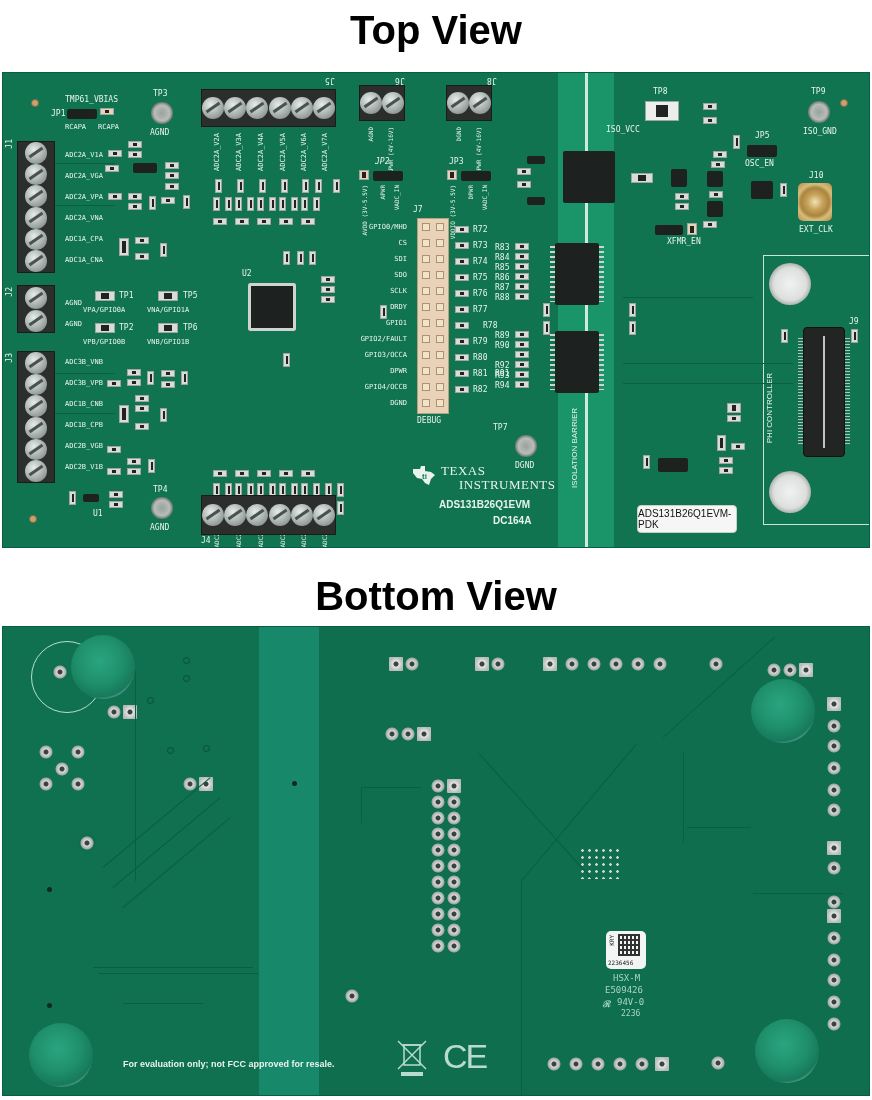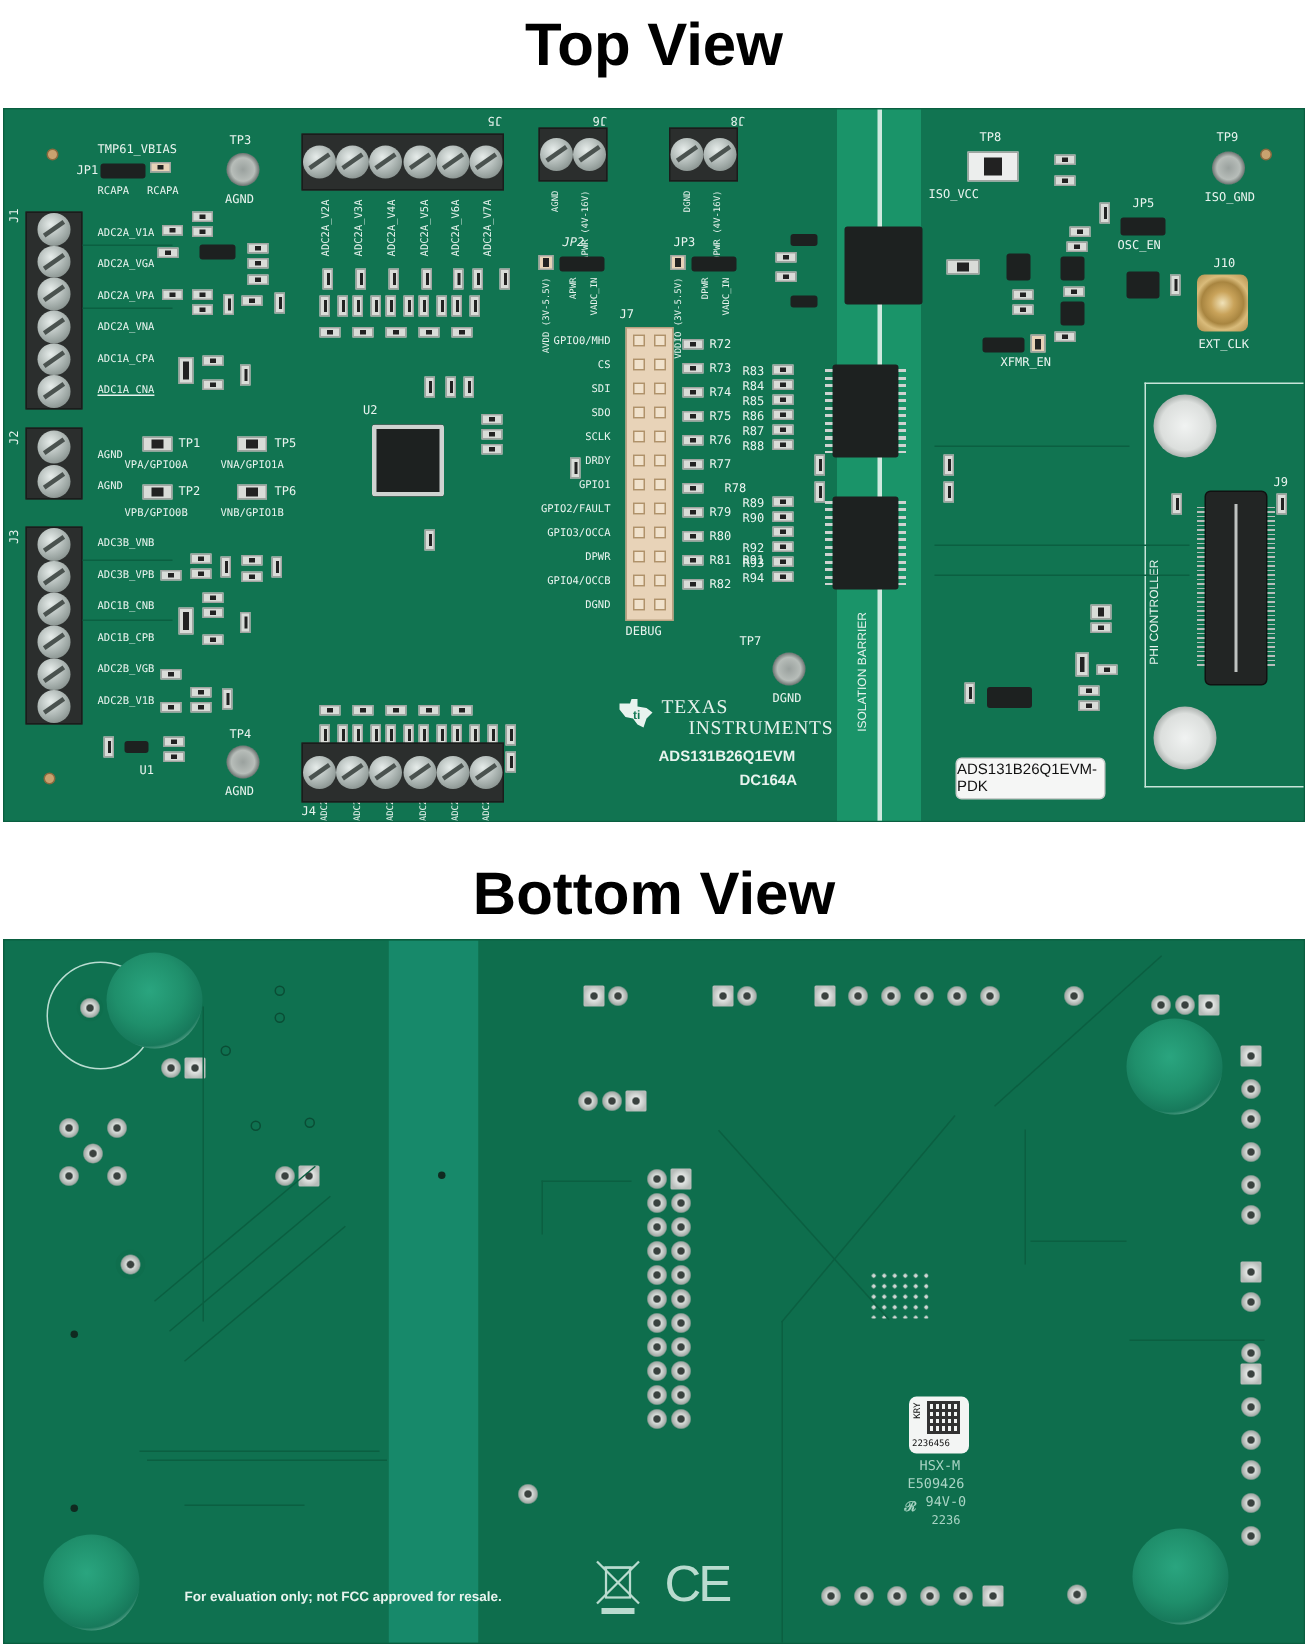--- a/index.html
+++ b/index.html
@@ -170,21 +170,21 @@
     <div class="screw"></div>
     <div class="screw"></div>
     <div class="screw"></div>
     <div class="screw"></div>
   </div>
   <div class="silk" style="left:62px;top:78px;">ADC2A_V1A</div>
   <div class="silk" style="left:62px;top:99px;">ADC2A_VGA</div>
   <div class="silk" style="left:62px;top:120px;">ADC2A_VPA</div>
   <div class="silk" style="left:62px;top:141px;">ADC2A_VNA</div>
   <div class="silk" style="left:62px;top:162px;">ADC1A_CPA</div>
-  <div class="silk" style="left:62px;top:183px;text-decoration:underline;">ADC1A_CNA</div>
+  <div class="silk" style="left:62px;top:183px;">ADC1A_CNA</div>
 
   <div class="smd h" style="left:105px;top:77px;"></div>
   <div class="smd h" style="left:125px;top:68px;"></div>
   <div class="smd h" style="left:125px;top:78px;"></div>
   <div class="smd h" style="left:102px;top:92px;"></div>
   <div class="ic" style="left:130px;top:90px;width:24px;height:10px;"></div>
   <div class="smd h" style="left:162px;top:89px;"></div>
   <div class="smd h" style="left:162px;top:99px;"></div>
   <div class="smd h" style="left:162px;top:110px;"></div>
   <div class="smd h" style="left:105px;top:120px;"></div>
@@ -494,21 +494,21 @@
   <div class="smd h" style="left:708px;top:88px;"></div>
   <div class="smd h" style="left:706px;top:118px;"></div>
   <div class="smd h" style="left:700px;top:148px;"></div>
 
   <div class="ic" style="left:652px;top:152px;width:28px;height:10px;"></div>
   <div class="smd h" style="left:684px;top:150px;width:10px;height:12px;background:#e8d3b8;"></div>
   <div class="silk s8" style="left:664px;top:164px;">XFMR_EN</div>
 
   <div class="silk s8" style="left:650px;top:14px;">TP8</div>
   <div class="smd h" style="left:642px;top:28px;width:34px;height:20px;background:#eceeed;"></div>
-  <div class="silk s8" style="left:616px;top:52px;">ISO_VCC</div>
+  <div class="silk s8" style="left:603px;top:52px;">ISO_VCC</div>
   <div class="smd h" style="left:700px;top:30px;"></div>
   <div class="smd h" style="left:700px;top:44px;"></div>
   <div class="smd v" style="left:730px;top:62px;"></div>
 
   <div class="silk s8" style="left:752px;top:58px;">JP5</div>
   <div class="ic" style="left:744px;top:72px;width:30px;height:12px;"></div>
   <div class="silk s8" style="left:742px;top:86px;">OSC_EN</div>
   <div class="ic" style="left:748px;top:108px;width:22px;height:18px;"></div>
   <div class="smd v" style="left:777px;top:110px;"></div>
 

